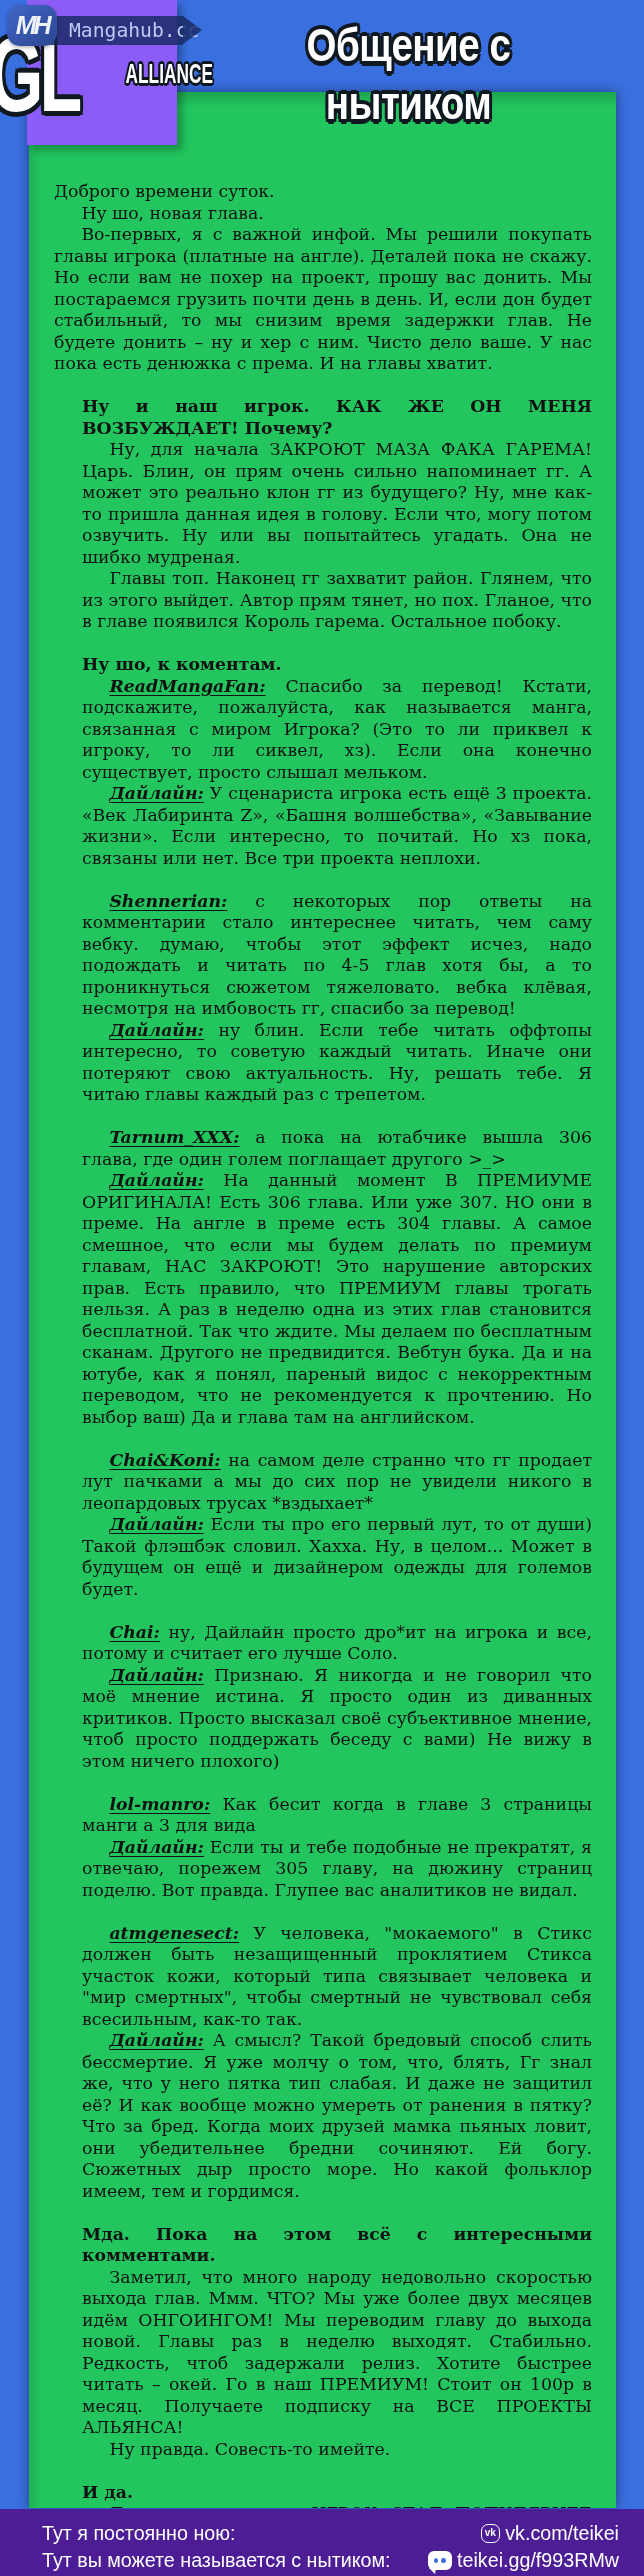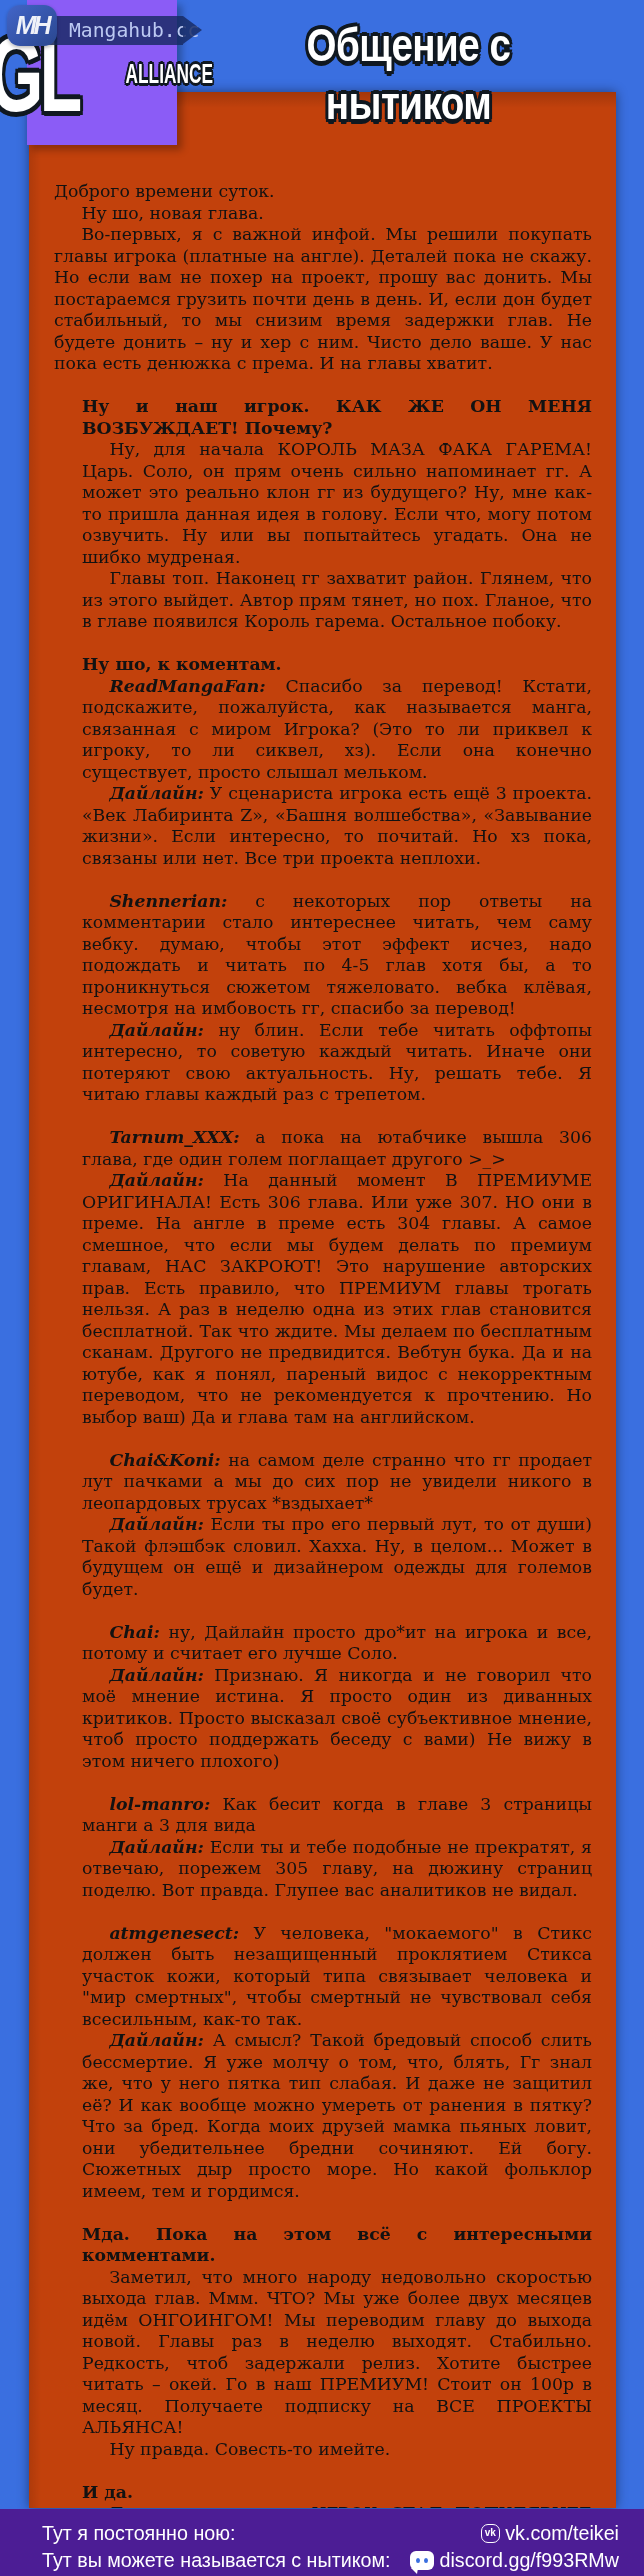--- a/index.html
+++ b/index.html
@@ -1,19 +1,19 @@
 <!DOCTYPE html>
 <html lang="ru" style="font-size:9.5px"><head>
 <meta charset="utf-8">
 <style>
   html,body{margin:0;padding:0;background:#2f5ec8;}
   .page{position:relative;width:644px;height:2576px;margin:0 auto;background:#3a6fe0;overflow:hidden;
         font-family:"Liberation Sans",sans-serif;}
   
-  .paper{position:absolute;left:29px;top:92px;width:587px;height:2416px;background:#c2410c;
+  .paper{position:absolute;left:29px;top:92px;width:587px;height:2416px;background:#22c55e;
          box-shadow:0 0 10.7px rgba(0,0,0,.45);overflow:hidden;}
   .paper::before{content:"";position:absolute;left:0;top:0;right:0;height:15.5px;
          background:linear-gradient(rgba(0,0,0,.16),rgba(0,0,0,0));}
   .paper::after{content:"";position:absolute;left:0;top:0;bottom:0;width:12px;
          background:linear-gradient(90deg,rgba(0,0,0,.10),rgba(0,0,0,0));}
   
   .logo-block{position:absolute;left:27px;top:0;width:150px;height:145px;background:#8b5cf6;
          box-shadow:4.8px 4.8px 7.2px rgba(0,0,0,.28);z-index:3;display:flex;flex-direction:row;
          align-items:center;justify-content:center;padding-top:3.6px;box-sizing:border-box;}
   .logo-gl{font-weight:bold;font-size:106px;line-height:100px;color:#fff;display:inline-block;
@@ -43,21 +43,21 @@
          color:rgba(255,255,255,.92);font-weight:bold;font-size:25px;letter-spacing:-3px;
          font-style:italic;box-shadow:0 1.8px 3.6px rgba(0,0,0,.25);}
   
   .text-col{position:absolute;left:25px;top:89px;width:538px;color:#121212;
          font-family:"DejaVu Serif",serif;font-size:17.3px;line-height:21.5px;}
   .section{margin:0;}
   .section + .section{margin-top:21.5px;margin-left:28px;}
   .para{margin:0;text-align:justify;text-indent:27.4px;hyphens:auto;-webkit-hyphens:auto;}
   .para.plain{text-indent:0;}
   .para.header{text-indent:0;font-weight:bold;}
-  .commenter{font-weight:bold;font-style:italic;
+  .commenter{font-weight:bold;font-style:italic;text-decoration:underline;
          text-underline-offset:3px;text-decoration-thickness:1.2px;}
   
   .footer{position:absolute;left:0;top:2509px;width:644px;height:67px;background:#4c1d95;
          display:flex;justify-content:space-between;box-sizing:border-box;padding:10.7px 25px 0 42px;
          color:#fff;font-size:19.7px;}
   .footer-left div{line-height:27.4px;white-space:nowrap;}
   .footer-right{text-align:right;}
   .flink{display:flex;align-items:center;justify-content:flex-end;height:27.4px;white-space:nowrap;}
   .vk-icon{display:inline-flex;align-items:center;justify-content:center;width:19px;height:19px;
          border:1.8px solid #fff;border-radius:7px;margin-right:5.4px;box-sizing:border-box;
@@ -77,21 +77,21 @@
 
   <div class="paper">
     <div class="text-col">
         <div class="section">
           <p class="para plain">Доброго времени суток.</p>
           <p class="para indent">Ну шо, новая глава.</p>
           <p class="para indent">Во-первых, я с важной инфой. Мы решили покупать главы игрока (платные на англе). Деталей пока не скажу. Но если вам не похер на проект, прошу вас донить. Мы постараемся грузить почти день в день. И, если дон будет стабильный, то мы снизим время задержки глав. Не будете донить – ну и хер с ним. Чисто дело ваше. У нас пока есть денюжка с према. И на главы хватит.</p>
         </div>
         <div class="section">
           <p class="para header">Ну и наш игрок. КАК ЖЕ ОН МЕНЯ ВОЗБУЖДАЕТ! Почему?</p>
-          <p class="para indent">Ну, для начала КОРОЛЬ МАЗА ФАКА ГАРЕМА! Царь. Соло, он прям очень сильно напоминает гг. А может это реально клон гг из будущего? Ну, мне как-то пришла данная идея в голову. Если что, могу потом озвучить. Ну или вы попытайтесь угадать. Она не шибко мудреная.</p>
+          <p class="para indent">Ну, для начала ЗАКРОЮТ МАЗА ФАКА ГАРЕМА! Царь. Блин, он прям очень сильно напоминает гг. А может это реально клон гг из будущего? Ну, мне как-то пришла данная идея в голову. Если что, могу потом озвучить. Ну или вы попытайтесь угадать. Она не шибко мудреная.</p>
           <p class="para indent">Главы топ. Наконец гг захватит район. Глянем, что из этого выйдет. Автор прям тянет, но пох. Гланое, что в главе появился Король гарема. Остальное побоку.</p>
         </div>
         <div class="section">
           <p class="para header">Ну шо, к коментам.</p>
           <p class="para comment"><span class="commenter">ReadMangaFan:</span> Спасибо за перевод! Кстати, подскажите, пожалуйста, как называется манга, связанная с миром Игрока? (Это то ли приквел к игроку, то ли сиквел, хз). Если она конечно существует, просто слышал мельком.</p>
           <p class="para comment"><span class="commenter">Дайлайн:</span> У сценариста игрока есть ещё 3 проекта. «Век Лабиринта Z», «Башня волшебства», «Завывание жизни». Если интересно, то почитай. Но хз пока, связаны или нет. Все три проекта неплохи.</p>
         </div>
         <div class="section">
           <p class="para comment"><span class="commenter">Shennerian:</span> с некоторых пор ответы на комментарии стало интереснее читать, чем саму вебку. думаю, чтобы этот эффект исчез, надо подождать и читать по 4-5 глав хотя бы, а то проникнуться сюжетом тяжеловато. вебка клёвая, несмотря на имбовость гг, спасибо за перевод!</p>
           <p class="para comment"><span class="commenter">Дайлайн:</span> ну блин. Если тебе читать оффтопы интересно, то советую каждый читать. Иначе они потеряют свою актуальность. Ну, решать тебе. Я читаю главы каждый раз с трепетом.</p>
@@ -155,19 +155,19 @@
           <span>vk</span>
         </span>
         <span>vk.com/teikei</span>
       </div>
       <div class="flink">
         <span class="discord-icon">
             <i class="eye e1"></i>
             <i class="eye e2"></i>
             <i class="tail"></i>
           </span>
-        <span>discord.gg/f993RMw</span>
+        <span>teikei.gg/f993RMw</span>
       </div>
     </div>
   </div>
 
 </div>
 
 
 </body></html>

